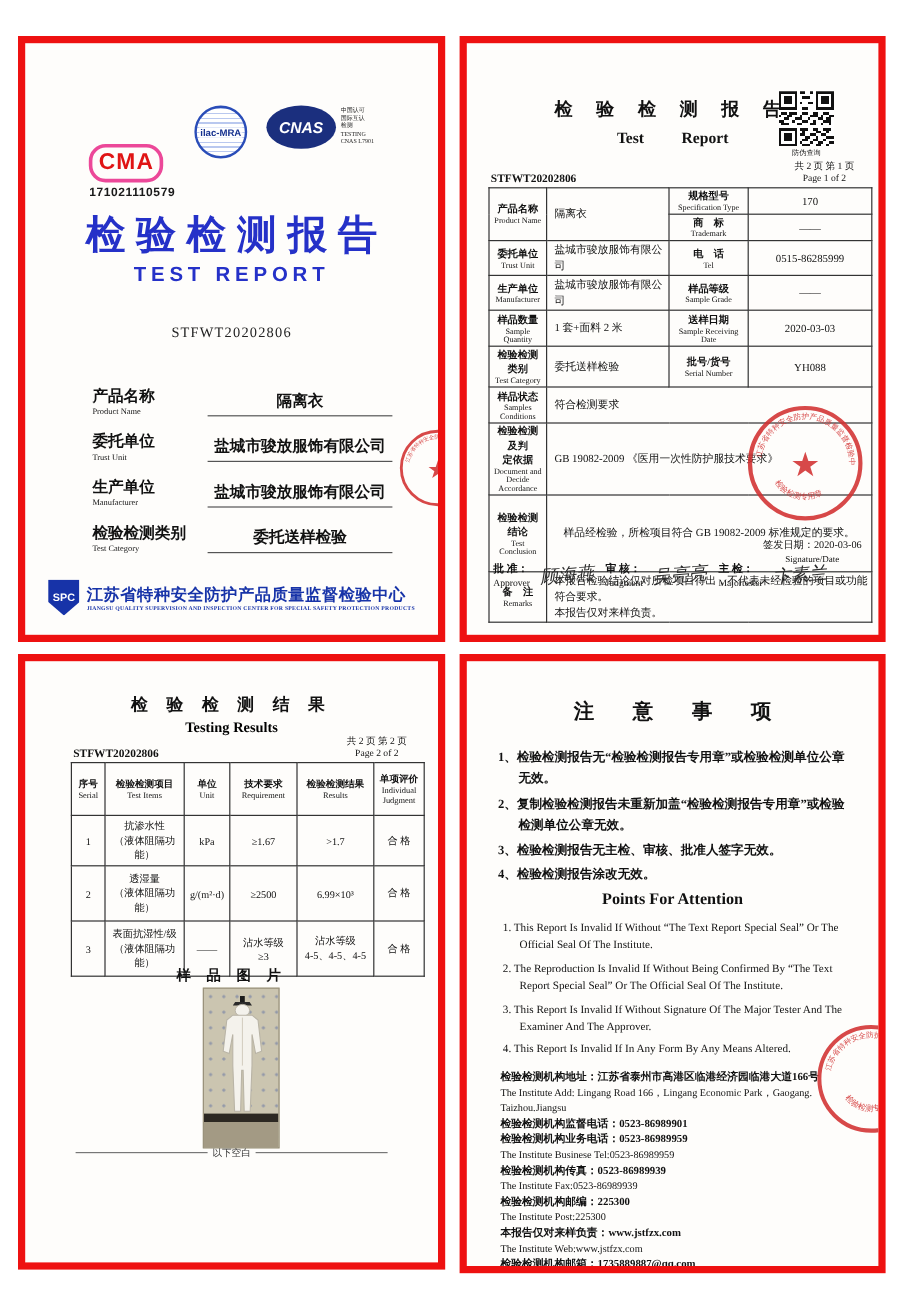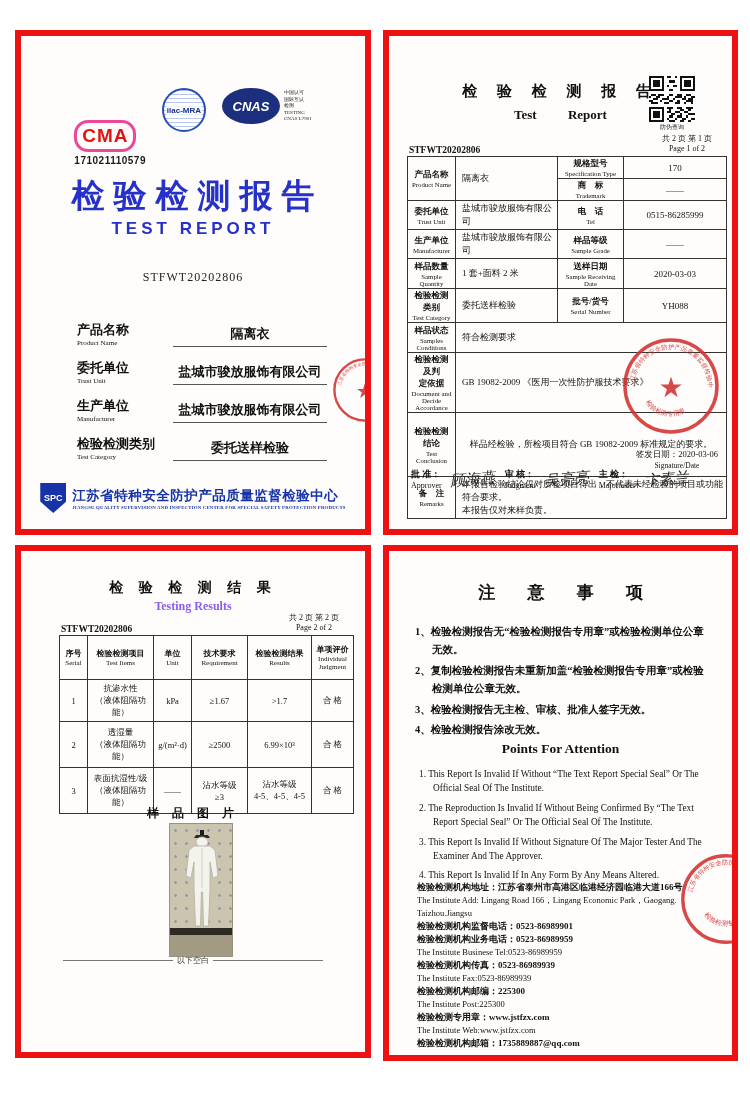--- a/index.html
+++ b/index.html
@@ -77,21 +77,21 @@
   .concl .date .en { display:block; font-size:7.5px; }
   .p2-sign { position:absolute; top:432px; left:22px; right:14px; display:flex; align-items:center; }
   .sig-lab { text-align:left; }
   .sig-lab .cn { display:block; font-size:9px; font-weight:bold; color:#111; }
   .sig-lab .en { display:block; font-size:8px; color:#111; }
   .sig-name { font-size:15px; color:#2b2b2b; font-style:italic; transform:rotate(-5deg); margin:0 10px 0 8px; font-family:"DejaVu Sans",sans-serif; white-space:nowrap; }
 
   
   .p3-head { position:absolute; top:28px; left:0; right:0; text-align:center; }
   .p3-head .cn { font-size:14px; font-weight:bold; letter-spacing:6px; color:#111; display:block; }
-  .p3-head .en { font-size:12px; font-weight:bold; color:#8b5cf6; display:block; margin-top:2px; }
+  .p3-head .en { font-size:12px; font-weight:bold; color:#000000; display:block; margin-top:2px; }
   .p3-meta { position:absolute; top:62px; left:40px; right:26px; display:flex; justify-content:space-between; align-items:flex-end; }
   .p3-meta .no { font-size:9.5px; font-weight:bold; color:#111; }
   .p3-meta .pg { text-align:center; font-size:8px; color:#111; line-height:1.3; }
   #p3-table { position:absolute; top:84px; left:38px; width:294px; }
   #p3-table td { text-align:center; vertical-align:middle; }
   #p3-table .hc { display:block; font-size:8px; font-weight:bold; }
   #p3-table .he { display:block; font-size:7px; }
   #p3-table td.c { font-size:8.5px; }
   .pre { white-space:pre-line; }
   .p3-photo-title { position:absolute; top:254px; width:100%; text-align:center; font-size:12px; font-weight:bold; letter-spacing:5px; color:#111; }
@@ -104,21 +104,21 @@
   .blank-note .ln { height:1px; background:#777; width:110px; }
   .blank-note span { font-size:8px; color:#333; }
 
   
   .p4-title { position:absolute; top:30px; width:100%; text-align:center; font-size:17px; font-weight:bold; letter-spacing:14px; text-indent:14px; color:#111; }
   .p4-cn { position:absolute; top:72px; left:26px; right:20px; }
   .p4-cn div { font-size:10.5px; font-weight:bold; color:#111; line-height:1.75; padding-left:17px; text-indent:-17px; margin-bottom:2px; }
   .p4-en-title { position:absolute; top:190px; width:100%; text-align:center; font-size:13.5px; font-weight:bold; color:#111; }
   .p4-en { position:absolute; top:216px; left:30px; right:16px; }
   .p4-en div { font-size:9.3px; color:#111; line-height:1.55; padding-left:14px; text-indent:-14px; margin-bottom:5px; }
-  .p4-contact { position:absolute; top:330px; left:28px; right:14px; }
+  .p4-contact { position:absolute; top:340px; left:28px; right:14px; }
   .p4-contact .cn { font-size:9px; font-weight:bold; color:#111; line-height:13px; display:block; }
   .p4-contact .en { font-size:8.5px; color:#111; line-height:13px; display:block; }
 </style>
 </head>
 <body>
 
 <div class="canvas">
 
   <div class="page" id="page1">
     <div class="logos">
@@ -498,21 +498,21 @@
     <div class="p4-contact">
       <span class="cn">检验检测机构地址：江苏省泰州市高港区临港经济园临港大道166号</span>
       <span class="en">The Institute Add:  Lingang Road 166，Lingang Economic Park，Gaogang. Taizhou.Jiangsu</span>
       <span class="cn">检验检测机构监督电话：0523-86989901</span>
       <span class="cn">检验检测机构业务电话：0523-86989959</span>
       <span class="en">The Institute Businese Tel:0523-86989959</span>
       <span class="cn">检验检测机构传真：0523-86989939</span>
       <span class="en">The Institute Fax:0523-86989939</span>
       <span class="cn">检验检测机构邮编：225300</span>
       <span class="en">The Institute Post:225300</span>
-      <span class="cn">检验检测专用章：www.jstfzx.com</span>
+      <span class="cn">本报告仅对来样负责：www.jstfzx.com</span>
       <span class="en">The Institute Web:www.jstfzx.com</span>
       <span class="cn">检验检测机构邮箱：1735889887@qq.com</span>
 
     </div>
 
     <div class="seal">
       <svg viewBox="0 0 100 100" width="96" height="96">
         <circle cx="50" cy="50" r="45" fill="none" stroke="#d23030" stroke-width="3.5"></circle>
         <defs>
           <path id="arcD" d="M50,50 m-36,0 a36,36 0 1,1 72,0"></path>

